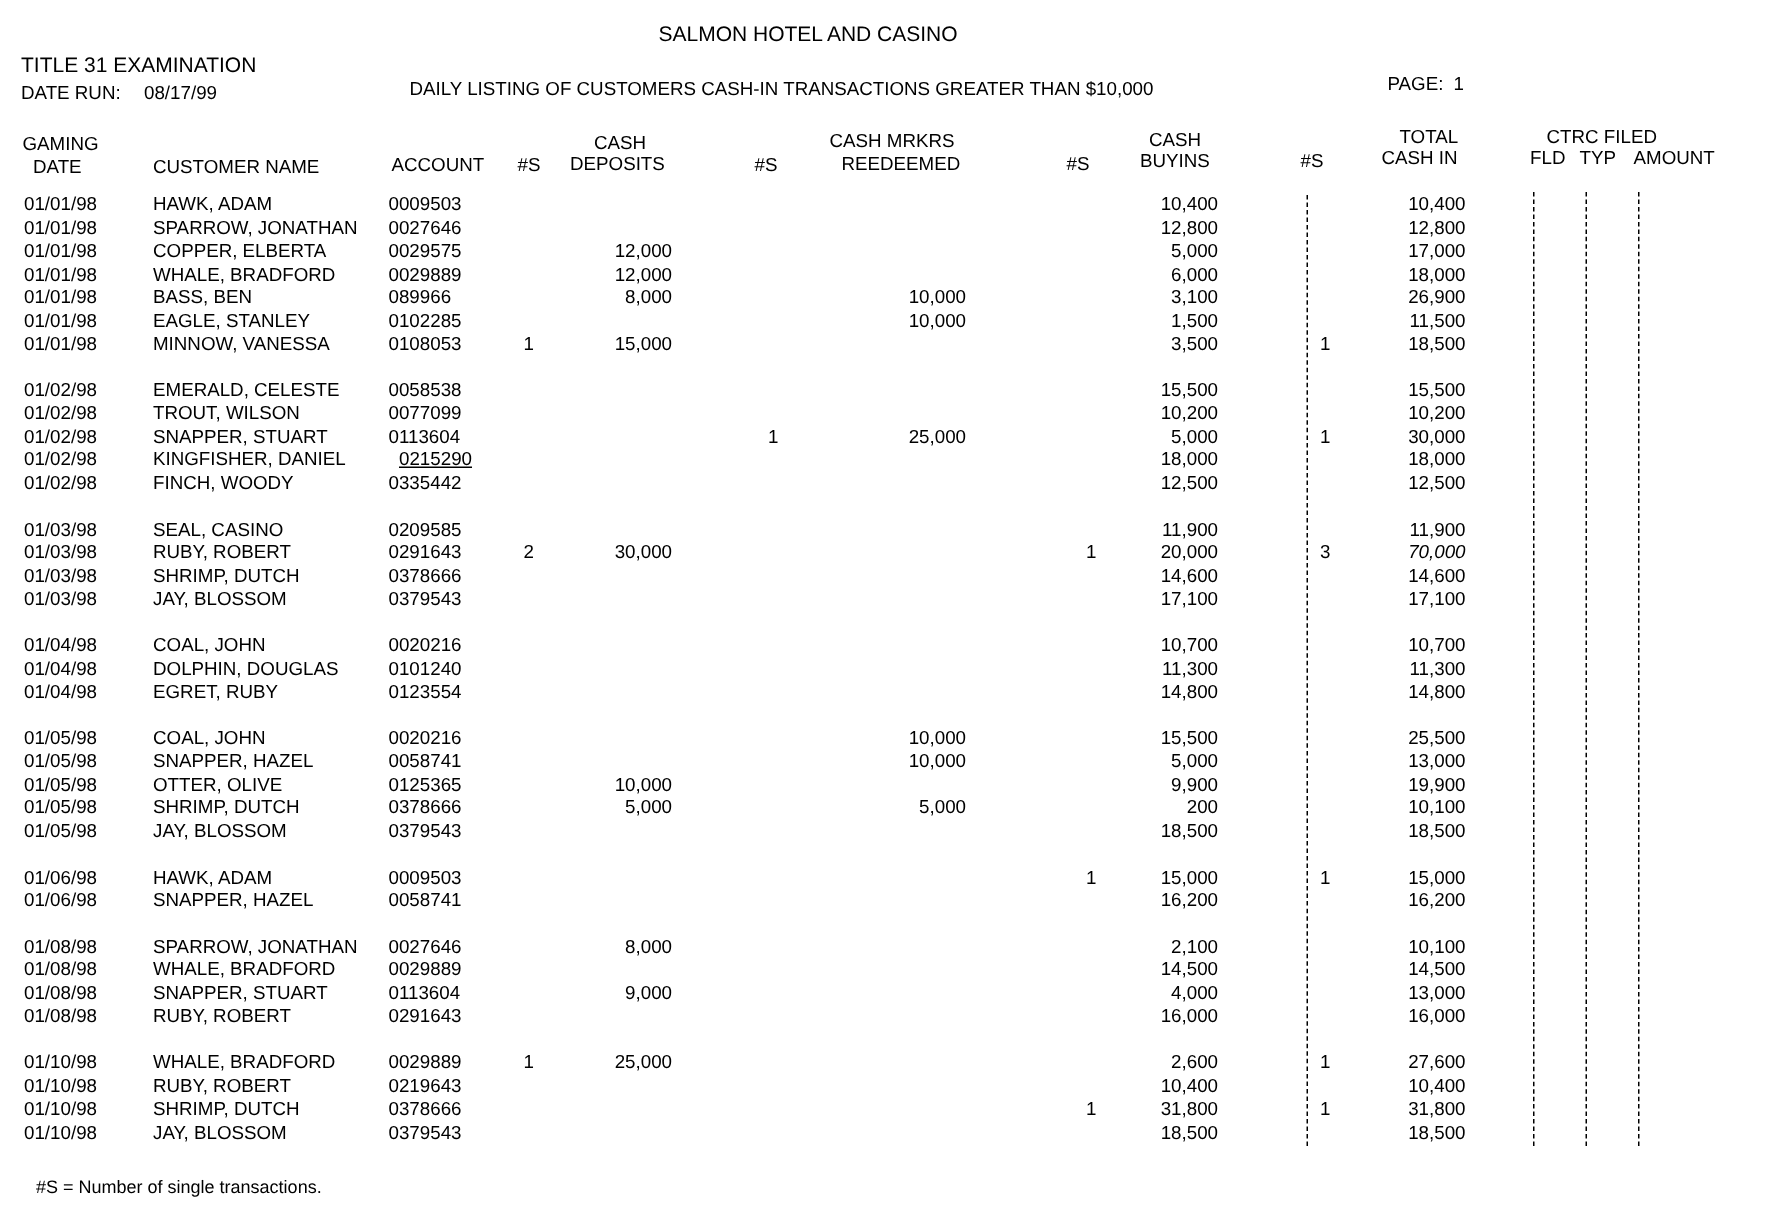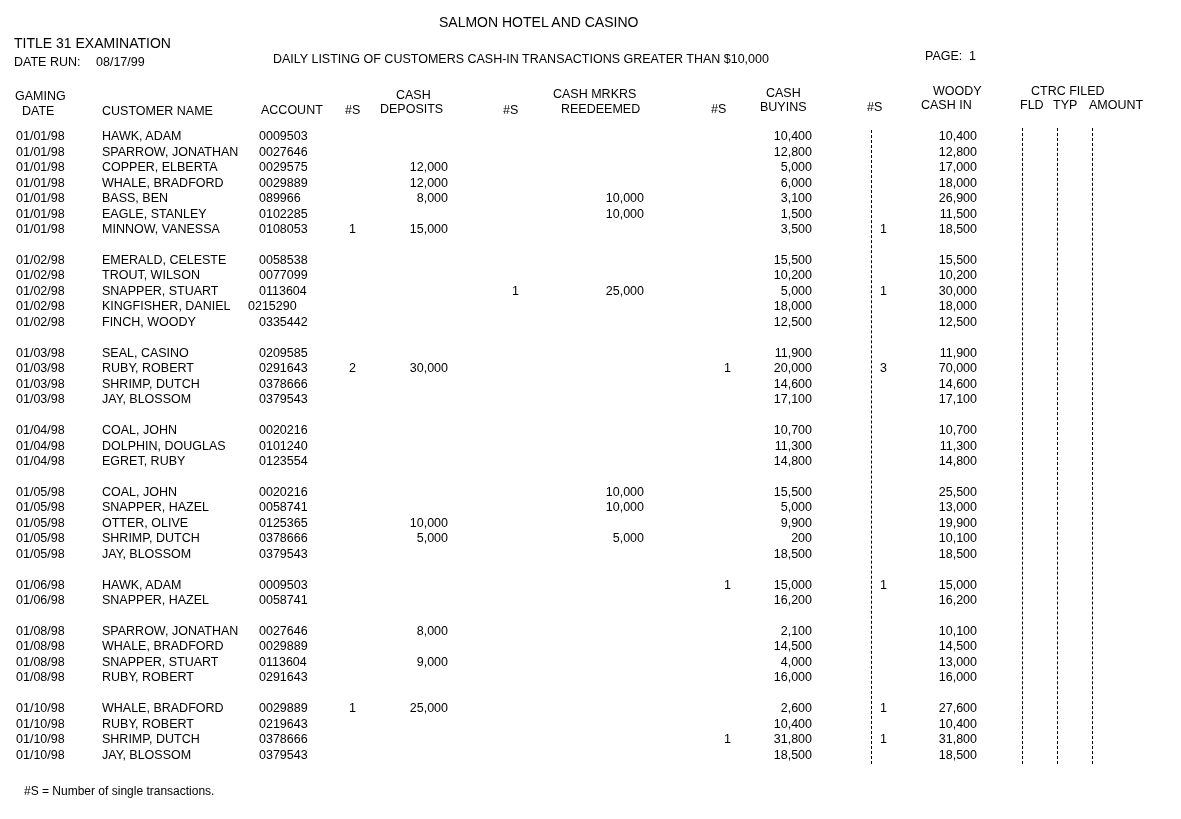--- a/index.html
+++ b/index.html
@@ -31,21 +31,21 @@
   <div class="abs hdr" style="left:345px;top:102px;">#S</div>
   <div class="abs hdr" style="left:396px;top:87px;">CASH</div>
   <div class="abs hdr" style="left:380px;top:101px;">DEPOSITS</div>
   <div class="abs hdr" style="left:503px;top:102px;">#S</div>
   <div class="abs hdr" style="left:553px;top:86px;">CASH MRKRS</div>
   <div class="abs hdr" style="left:561px;top:101px;">REEDEEMED</div>
   <div class="abs hdr" style="left:711px;top:101px;">#S</div>
   <div class="abs hdr" style="left:766px;top:85px;">CASH</div>
   <div class="abs hdr" style="left:760px;top:99px;">BUYINS</div>
   <div class="abs hdr" style="left:867px;top:99px;">#S</div>
-  <div class="abs hdr" style="left:933px;top:83px;">WOODY</div>
+  <div class="abs hdr" style="left:933px;top:83px;">TOTAL</div>
   <div class="abs hdr" style="left:921px;top:97px;">CASH IN</div>
   <div class="abs hdr" style="left:1031px;top:83px;">CTRC FILED</div>
   <div class="abs hdr" style="left:1020px;top:97px;">FLD</div>
   <div class="abs hdr" style="left:1053px;top:97px;">TYP</div>
   <div class="abs hdr" style="left:1089px;top:97px;">AMOUNT</div>
 </div>
 
 <div class="vline" style="left:871px;top:130px;height:634px;"></div>
 <div class="vline" style="left:1022px;top:128px;height:636px;"></div>
 <div class="vline" style="left:1057px;top:128px;height:636px;"></div>
@@ -178,21 +178,21 @@
       <span class="cell" style="right: 662px; text-align: right;">1</span>
       <span class="cell" style="right: 537px; text-align: right;">25,000</span>
       <span class="cell" style="right: 450px; text-align: right;"></span>
       <span class="cell" style="right: 369px; text-align: right;">5,000</span>
       <span class="cell" style="left: 880px;">1</span>
       <span class="cell" style="right: 204px; text-align: right;">30,000</span>
     </div>
     <div class="row" style="top: 299px;">
       <span class="cell" style="left: 16px;">01/02/98</span>
       <span class="cell" style="left: 102px;">KINGFISHER, DANIEL</span>
-      <span class="cell" style="left: 248px;">0215290</span>
+      <span class="cell" style="left: 266px; text-decoration: underline;">0215290</span>
       <span class="cell" style="right: 825px; text-align: right;"></span>
       <span class="cell" style="right: 733px; text-align: right;"></span>
       <span class="cell" style="right: 662px; text-align: right;"></span>
       <span class="cell" style="right: 537px; text-align: right;"></span>
       <span class="cell" style="right: 450px; text-align: right;"></span>
       <span class="cell" style="right: 369px; text-align: right;">18,000</span>
       <span class="cell" style="left: 880px;"></span>
       <span class="cell" style="right: 204px; text-align: right;">18,000</span>
     </div>
     <div class="row" style="top: 315px;">
@@ -225,21 +225,21 @@
       <span class="cell" style="left: 16px;">01/03/98</span>
       <span class="cell" style="left: 102px;">RUBY, ROBERT</span>
       <span class="cell" style="left: 259px;">0291643</span>
       <span class="cell" style="right: 825px; text-align: right;">2</span>
       <span class="cell" style="right: 733px; text-align: right;">30,000</span>
       <span class="cell" style="right: 662px; text-align: right;"></span>
       <span class="cell" style="right: 537px; text-align: right;"></span>
       <span class="cell" style="right: 450px; text-align: right;">1</span>
       <span class="cell" style="right: 369px; text-align: right;">20,000</span>
       <span class="cell" style="left: 880px;">3</span>
-      <span class="cell" style="right: 204px; text-align: right;">70,000</span>
+      <span class="cell" style="right: 204px; text-align: right; font-style: italic;">70,000</span>
     </div>
     <div class="row" style="top: 377px;">
       <span class="cell" style="left: 16px;">01/03/98</span>
       <span class="cell" style="left: 102px;">SHRIMP, DUTCH</span>
       <span class="cell" style="left: 259px;">0378666</span>
       <span class="cell" style="right: 825px; text-align: right;"></span>
       <span class="cell" style="right: 733px; text-align: right;"></span>
       <span class="cell" style="right: 662px; text-align: right;"></span>
       <span class="cell" style="right: 537px; text-align: right;"></span>
       <span class="cell" style="right: 450px; text-align: right;"></span>

